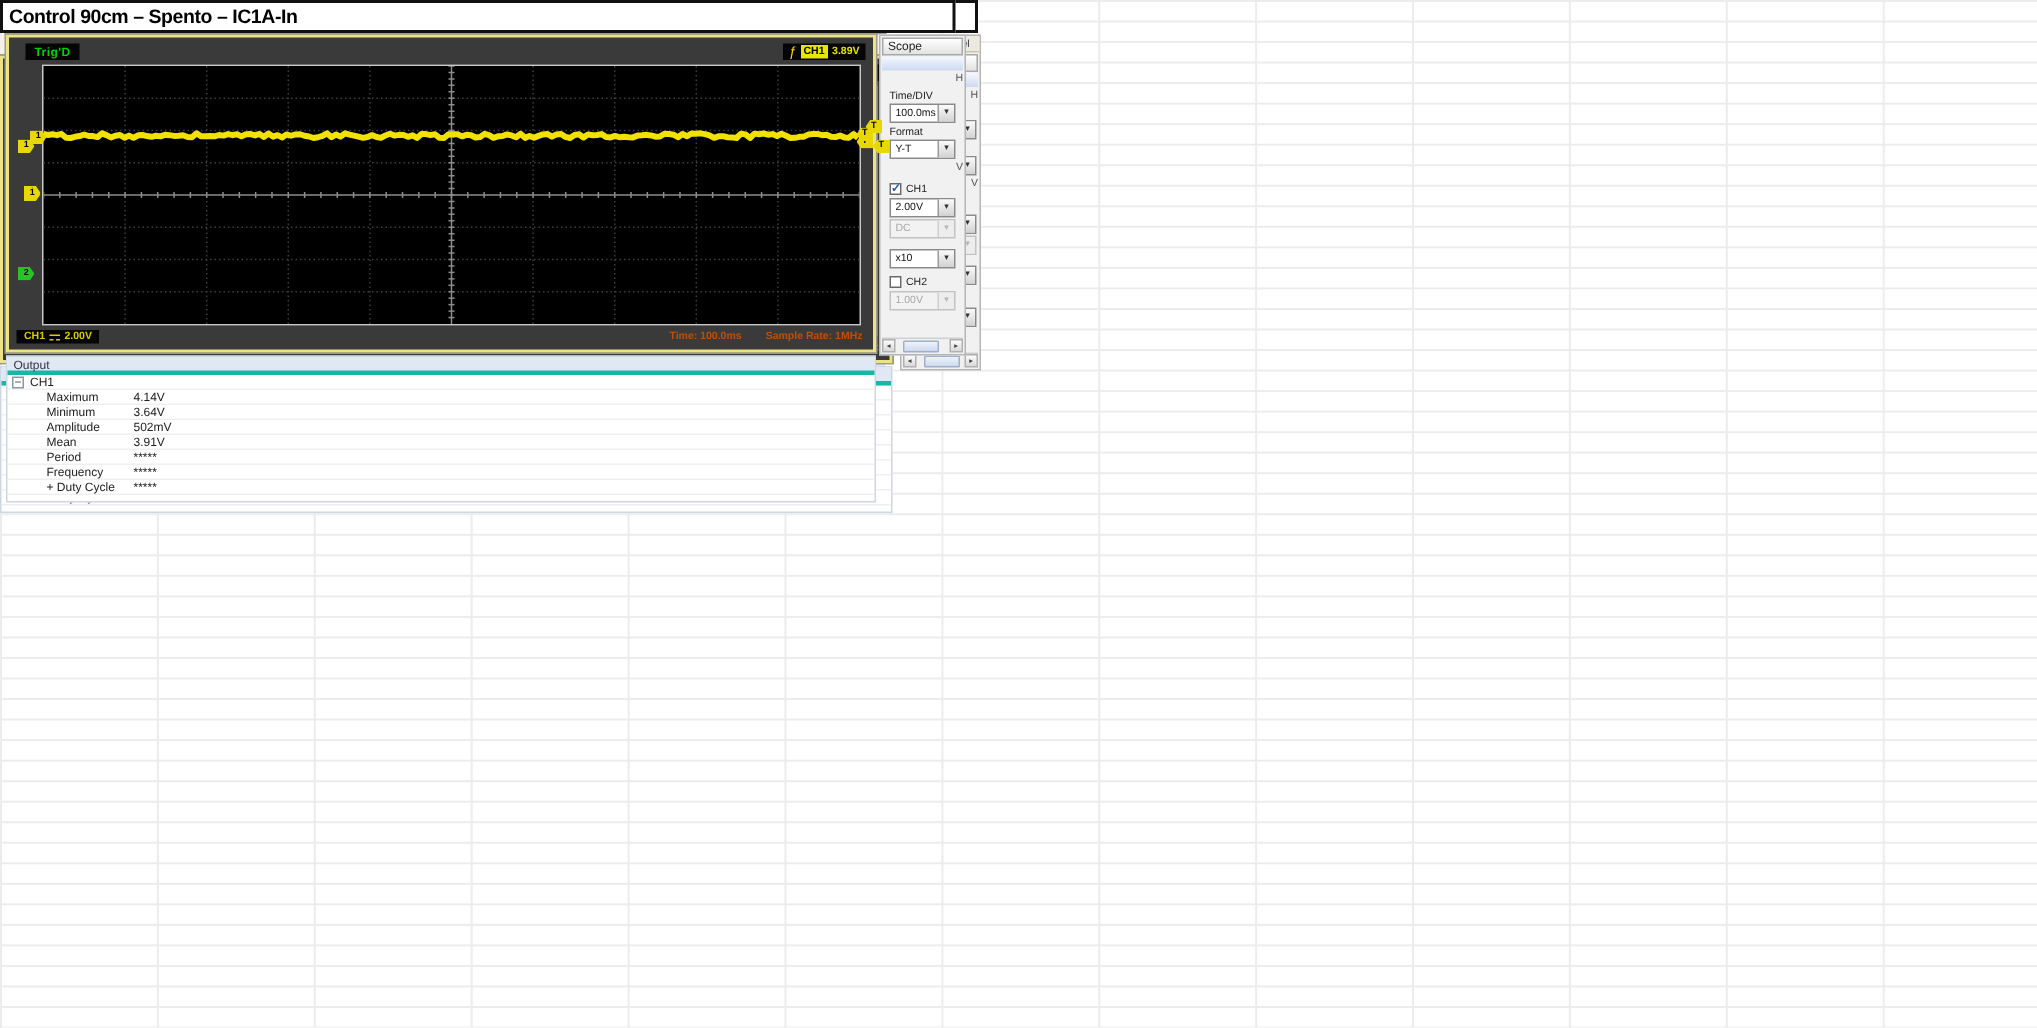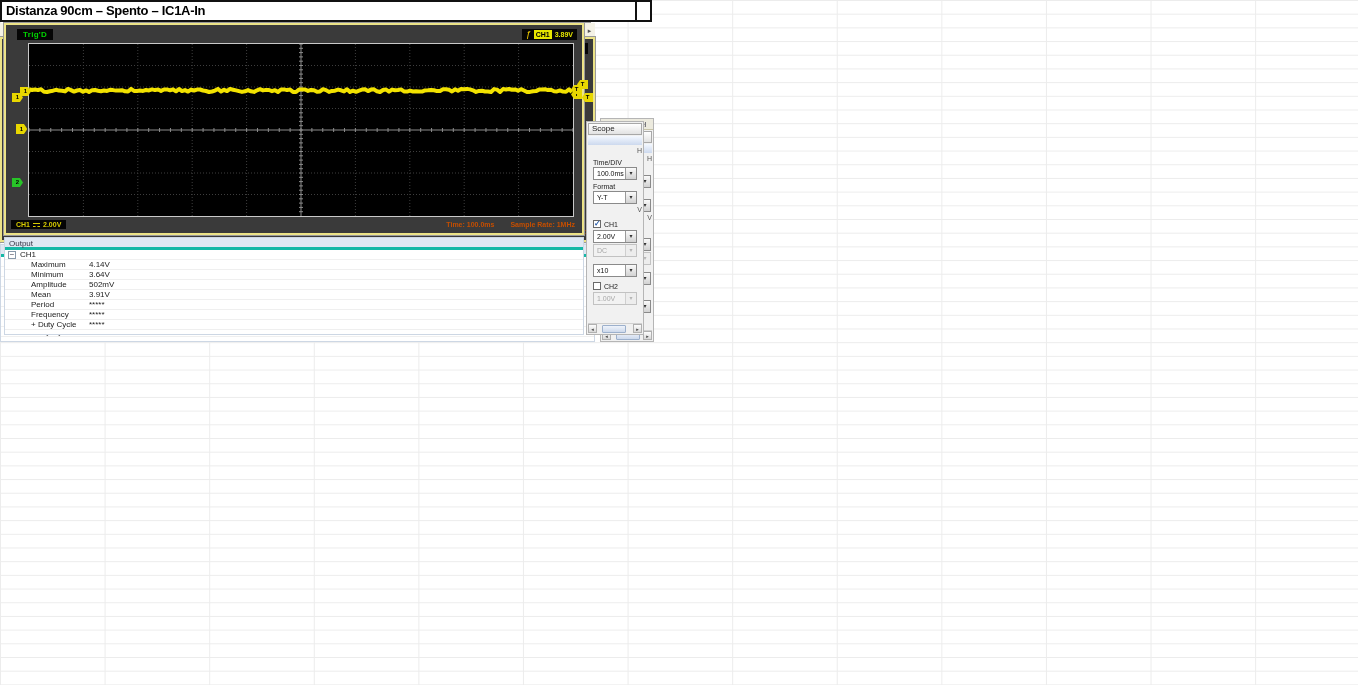--- a/index.html
+++ b/index.html
@@ -18,21 +18,21 @@
   .g1{left:701;top:4}
   .g2{left:8;top:336}
   .g3{left:701;top:336}
 
   .title-cell{border:2px solid #111;background:#fff;height:22px;line-height:18px;
     font-weight:bold;font-size:13px;padding-left:4px;letter-spacing:-.3px;color:#000;white-space:nowrap;overflow:hidden}
   .g0 .title-cell{width:646px}
   .g1 .title-cell,.g3 .title-cell{width:637px}
   .g2 .title-cell{width:646px;margin-left:6px}
 
-  .app-row{display:flex;align-items:flex-end;margin-top:1px}
+  .app-row{display:flex;align-items:flex-start;margin-top:1px}
   .g0 .app-row{padding-left:8px}
   .g1 .app-row,.g3 .app-row{padding-left:4px}
   .left-col{display:flex;flex-direction:column}
 
   
   .tab-bar{display:flex;align-items:flex-end;height:14px;background:#f4f2e6;border-bottom:1px solid #cdc9ab}
   .tab-arrow{width:11px;height:11px;font-size:7px;color:#555;text-align:center;line-height:11px}
   .tab{background:#efe8c2;border:1px solid #b7b085;border-bottom:none;height:13px;line-height:12px;
     font-size:8px;padding:0 10px;margin-left:8px;border-radius:2px 2px 0 0;font-weight:bold;color:#333}
   .tab-spacer{flex:1}
@@ -795,21 +795,21 @@
         <div class="hscroll">
           <span class="hs-btn">◂</span>
           <span class="hs-thumb"></span>
           <span class="hs-btn hs-right">▸</span>
         </div>
       </div>
     </div>
   </div>
 
   <div class="quad g3">
-    <div class="title-cell">Distanza 90cm – Spento – IC1A-In</div>
+    <div class="title-cell">Control 90cm – Spento – IC1A-In</div>
     <div class="app-row">
       <div class="left-col">
 
         <div class="window">
           <div class="scope-header">
             <span class="status">Trig'D</span>
             <span class="trig-info">
               <span class="trig-icon">ƒ</span>
               <span class="trig-ch">CH1</span>
               <span class="trig-val">3.89V</span>

